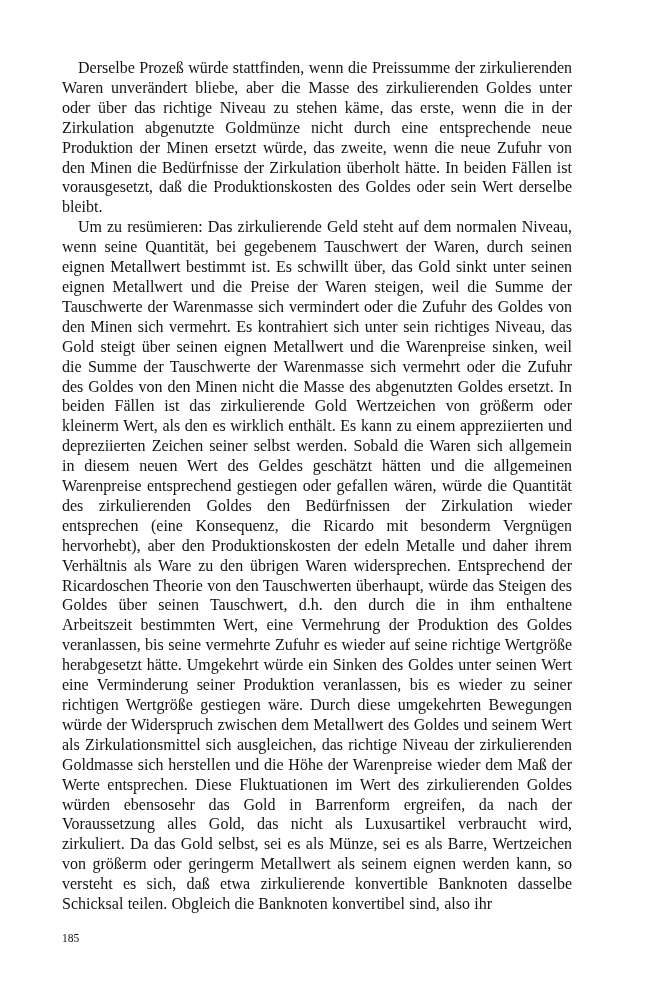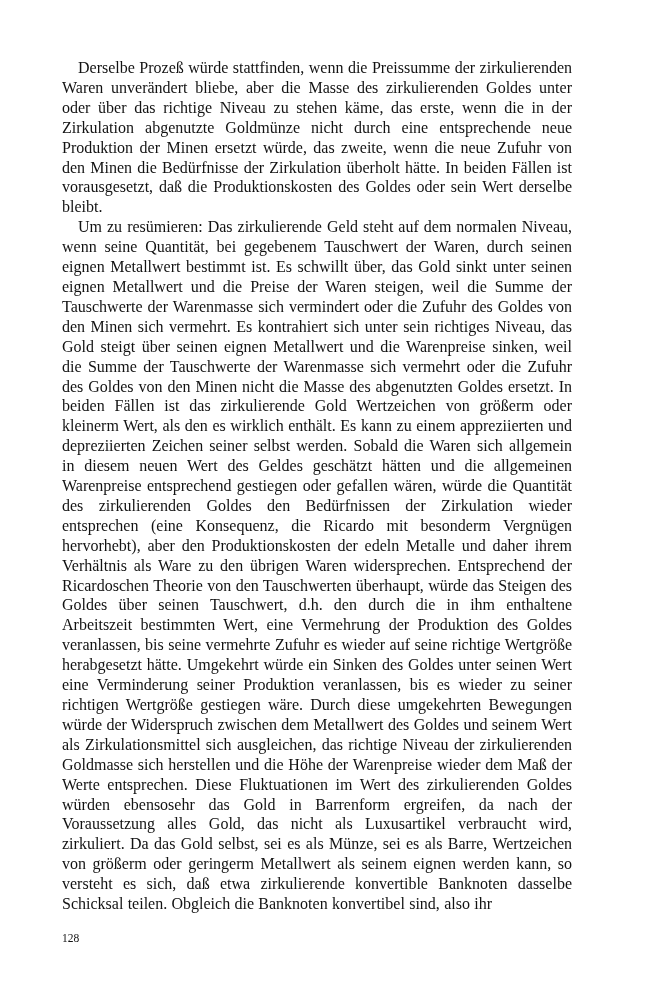--- a/index.html
+++ b/index.html
@@ -38,14 +38,14 @@
   }
 </style>
 </head>
 <body>
 
 <div class="page">
   <div class="text-block">
     <p>Derselbe Prozeß würde stattfinden, wenn die Preissumme der zirkulierenden Waren unverändert bliebe, aber die Masse des zirkulierenden Goldes unter oder über das richtige Niveau zu stehen käme, das erste, wenn die in der Zirkulation abgenutzte Goldmünze nicht durch eine entsprechende neue Produktion der Minen ersetzt würde, das zweite, wenn die neue Zufuhr von den Minen die Bedürfnisse der Zirkulation überholt hätte. In beiden Fällen ist vorausgesetzt, daß die Produktionskosten des Goldes oder sein Wert derselbe bleibt.</p>
     <p>Um zu resümieren: Das zirkulierende Geld steht auf dem normalen Niveau, wenn seine Quantität, bei gegebenem Tauschwert der Waren, durch seinen eignen Metallwert bestimmt ist. Es schwillt über, das Gold sinkt unter seinen eignen Metallwert und die Preise der Waren steigen, weil die Summe der Tauschwerte der Warenmasse sich vermindert oder die Zufuhr des Goldes von den Minen sich vermehrt. Es kontrahiert sich unter sein richtiges Niveau, das Gold steigt über seinen eignen Metallwert und die Warenpreise sinken, weil die Summe der Tauschwerte der Warenmasse sich vermehrt oder die Zufuhr des Goldes von den Minen nicht die Masse des abgenutzten Goldes ersetzt. In beiden Fällen ist das zirkulierende Gold Wertzeichen von größerm oder kleinerm Wert, als den es wirklich enthält. Es kann zu einem appreziierten und depreziierten Zeichen seiner selbst werden. Sobald die Waren sich allgemein in diesem neuen Wert des Geldes geschätzt hätten und die allgemeinen Warenpreise entsprechend gestiegen oder gefallen wären, würde die Quantität des zirkulierenden Goldes den Bedürfnissen der Zirkulation wieder entsprechen (eine Konsequenz, die Ricardo mit besonderm Vergnügen hervorhebt), aber den Produktionskosten der edeln Metalle und daher ihrem Verhältnis als Ware zu den übrigen Waren widersprechen. Entsprechend der Ricardoschen Theorie von den Tauschwerten überhaupt, würde das Steigen des Goldes über seinen Tauschwert, d.h. den durch die in ihm enthaltene Arbeitszeit bestimmten Wert, eine Vermehrung der Produktion des Goldes veranlassen, bis seine vermehrte Zufuhr es wieder auf seine richtige Wertgröße herabgesetzt hätte. Umgekehrt würde ein Sinken des Goldes unter seinen Wert eine Verminderung seiner Produktion veranlassen, bis es wieder zu seiner richtigen Wertgröße gestiegen wäre. Durch diese umgekehrten Bewegungen würde der Widerspruch zwischen dem Metallwert des Goldes und seinem Wert als Zirkulationsmittel sich ausgleichen, das richtige Niveau der zirkulierenden Goldmasse sich herstellen und die Höhe der Warenpreise wieder dem Maß der Werte entsprechen. Diese Fluktuationen im Wert des zirkulierenden Goldes würden ebensosehr das Gold in Barrenform ergreifen, da nach der Voraussetzung alles Gold, das nicht als Luxusartikel verbraucht wird, zirkuliert. Da das Gold selbst, sei es als Münze, sei es als Barre, Wertzeichen von größerm oder geringerm Metallwert als seinem eignen werden kann, so versteht es sich, daß etwa zirkulierende konvertible Banknoten dasselbe Schicksal teilen. Obgleich die Banknoten konvertibel sind, also ihr</p>
   </div>
-  <div class="page-number">128</div>
+  <div class="page-number">185</div>
 </div>
 
 </body></html>

